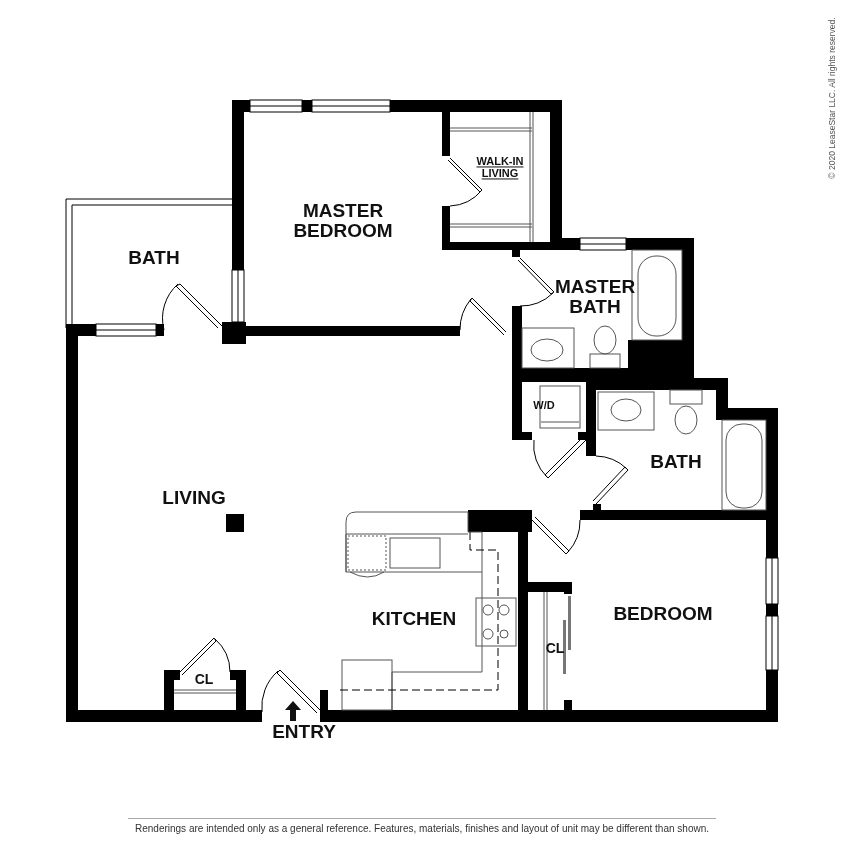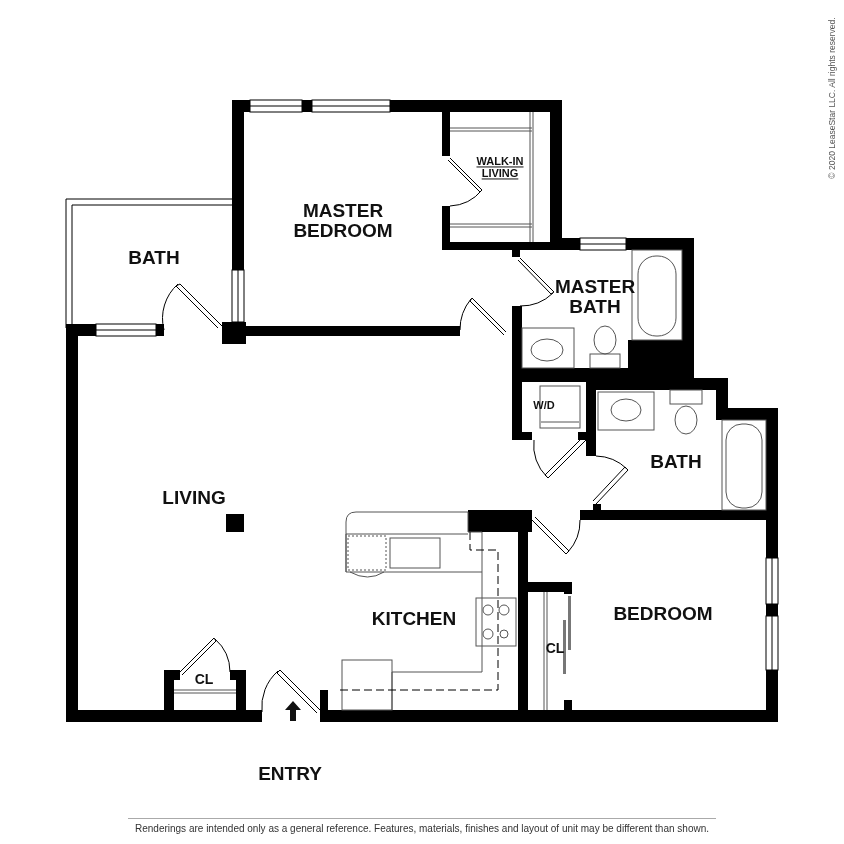--- a/index.html
+++ b/index.html
@@ -214,17 +214,17 @@
 <div class="lbl lbl-sm" style="left:544px;top:406px;">W/D</div>
 <div class="lbl lbl-lg" style="left:676px;top:462px;">BATH</div>
 <div class="lbl lbl-lg" style="left:414px;top:619px;">KITCHEN</div>
 <div class="lbl lbl-lg" style="left:663px;top:614px;">BEDROOM</div>
 <div class="lbl lbl-xs" style="left:204px;top:679px;">CL</div>
 <div class="lbl lbl-xs" style="left:555px;top:648px;">CL</div>
 
 <svg style="position:absolute;left:284px;top:700px;" width="18" height="22" viewBox="0 0 18 22">
   <path d="M9,1 L1,10 L6,10 L6,21 L12,21 L12,10 L17,10 Z" fill="#111"></path>
 </svg>
-<div class="lbl lbl-lg" style="left:290px;top:732px;margin-top:42px;">ENTRY</div>
+<div class="lbl lbl-lg" style="left:304px;top:732px;">ENTRY</div>
 
 <div class="disc-rule"></div>
 <div class="disclaimer">Renderings are intended only as a general reference. Features, materials, finishes and layout of unit may be different than shown.</div>
 <div class="copyright">© 2020 LeaseStar LLC. All rights reserved.</div>
 
 </body></html>

